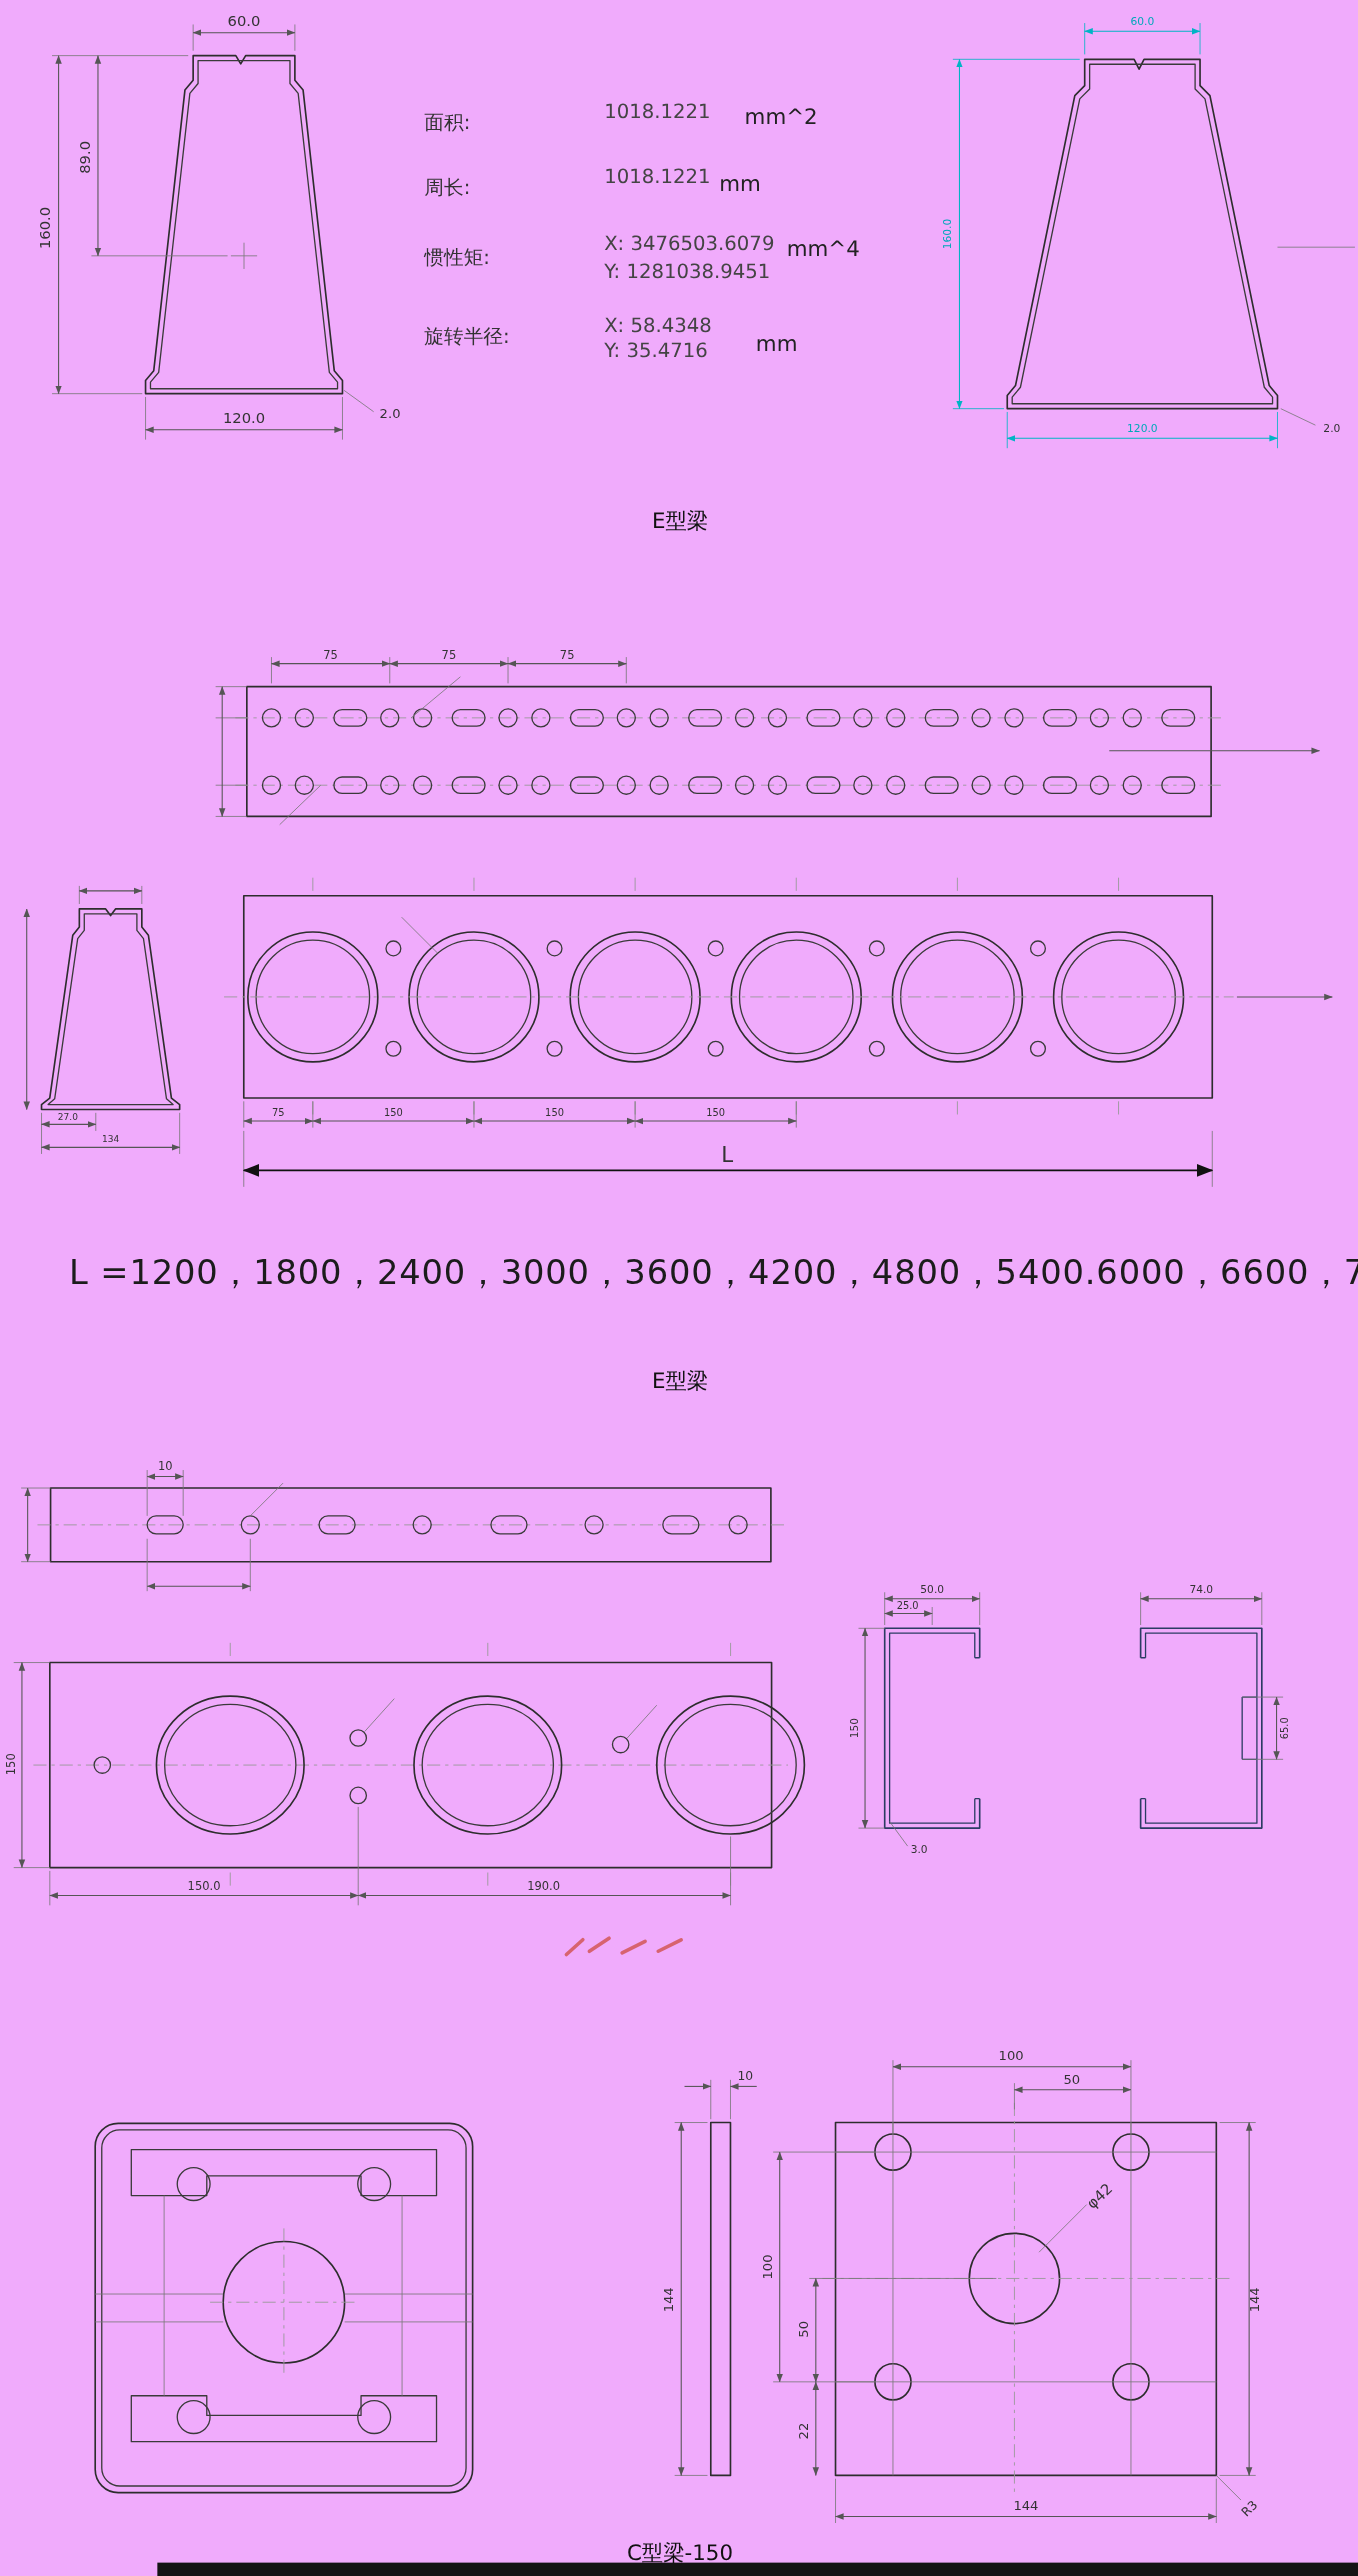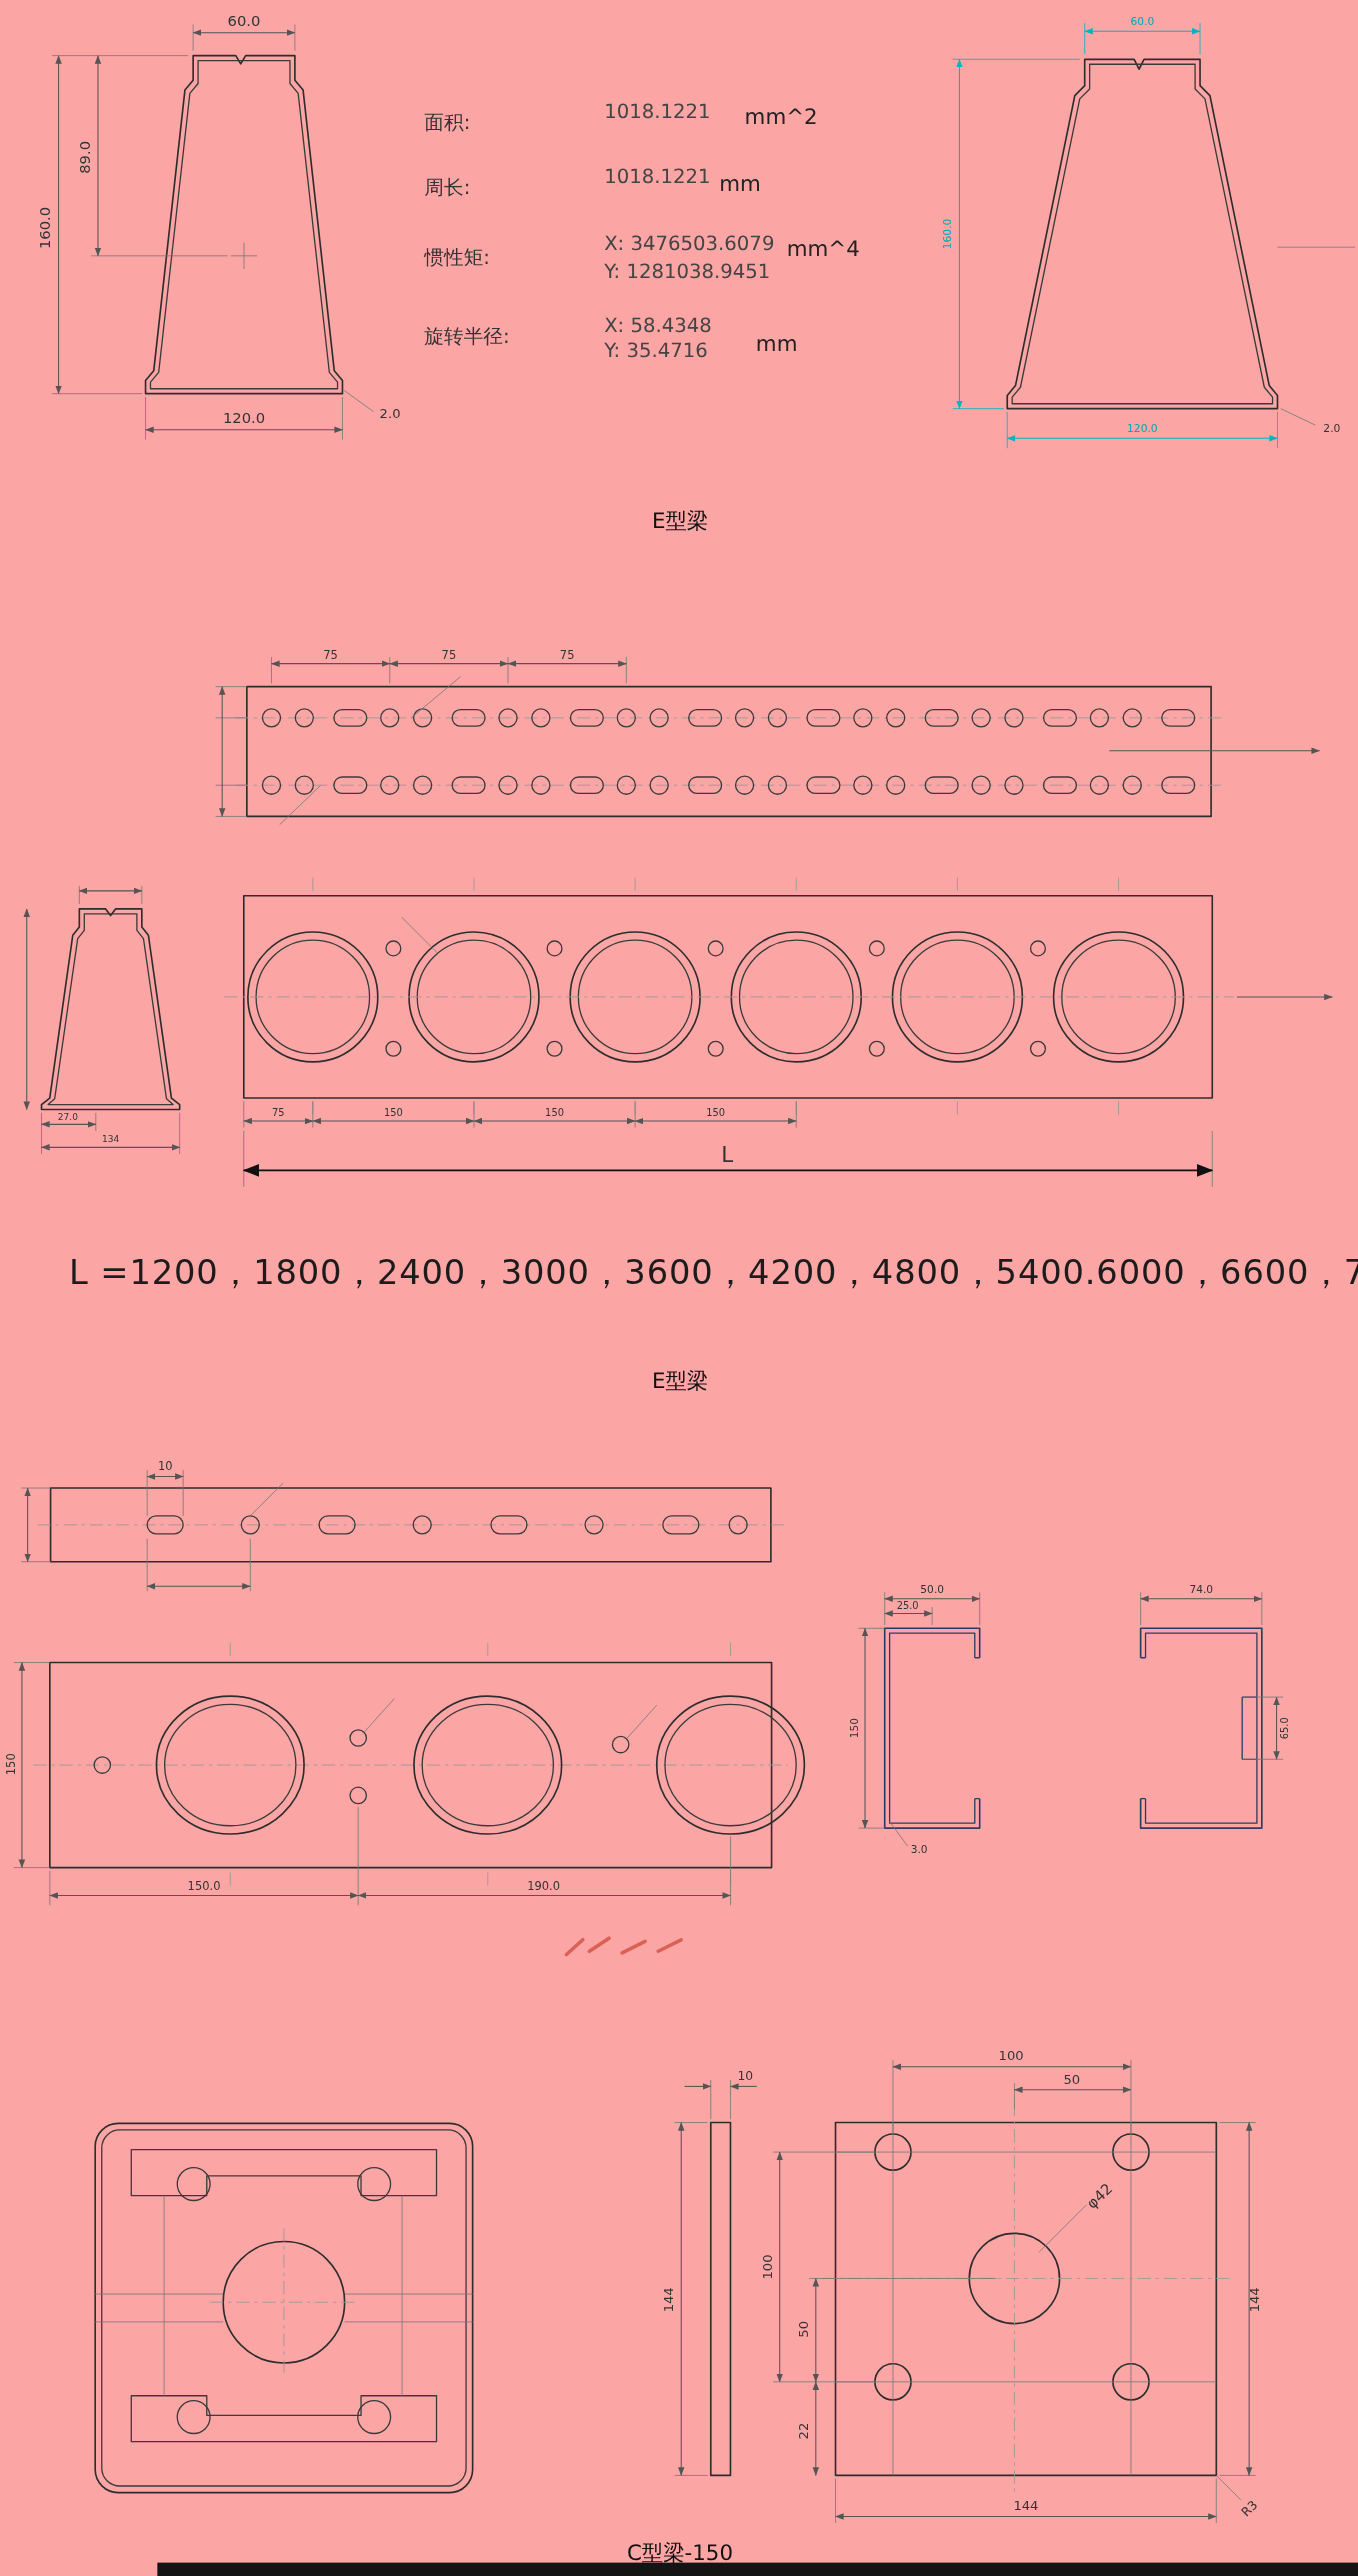--- a/index.html
+++ b/index.html
@@ -1,16 +1,16 @@
 <!DOCTYPE html>
 <html style="font-size:9.4px"><head>
 <meta charset="utf-8">
 <style>
   html,body{margin:0;padding:0;background:#ffffff;}
-  .viewport{position:relative;width:1359px;height:2576px;overflow:hidden;background:#fca5a5;}
+  .viewport{position:relative;width:1359px;height:2576px;overflow:hidden;background:#f0abfc;}
   .page{position:absolute;left:0;top:0;width:484px;height:917px;transform:scale(2.8099);transform-origin:0 0;
         font-family:"DejaVu Sans",sans-serif;color:#222;}
   svg{position:absolute;overflow:visible;}
   .ol{fill:none;stroke:#2d2d2d;stroke-width:1;stroke-linejoin:round;}
   .olt{fill:none;stroke:#3a3a3a;stroke-width:0.8;stroke-linejoin:round;}
   .dim{stroke:#555;stroke-width:0.65;fill:none;}
   .ext{stroke:#777;stroke-width:0.5;fill:none;}
   .cl{stroke:#999;stroke-width:0.55;stroke-dasharray:8 3 2 3;fill:none;}
   .t{font-family:"DejaVu Sans",sans-serif;fill:#333;text-anchor:middle;}
   .cy{stroke:#00b4c5;}

